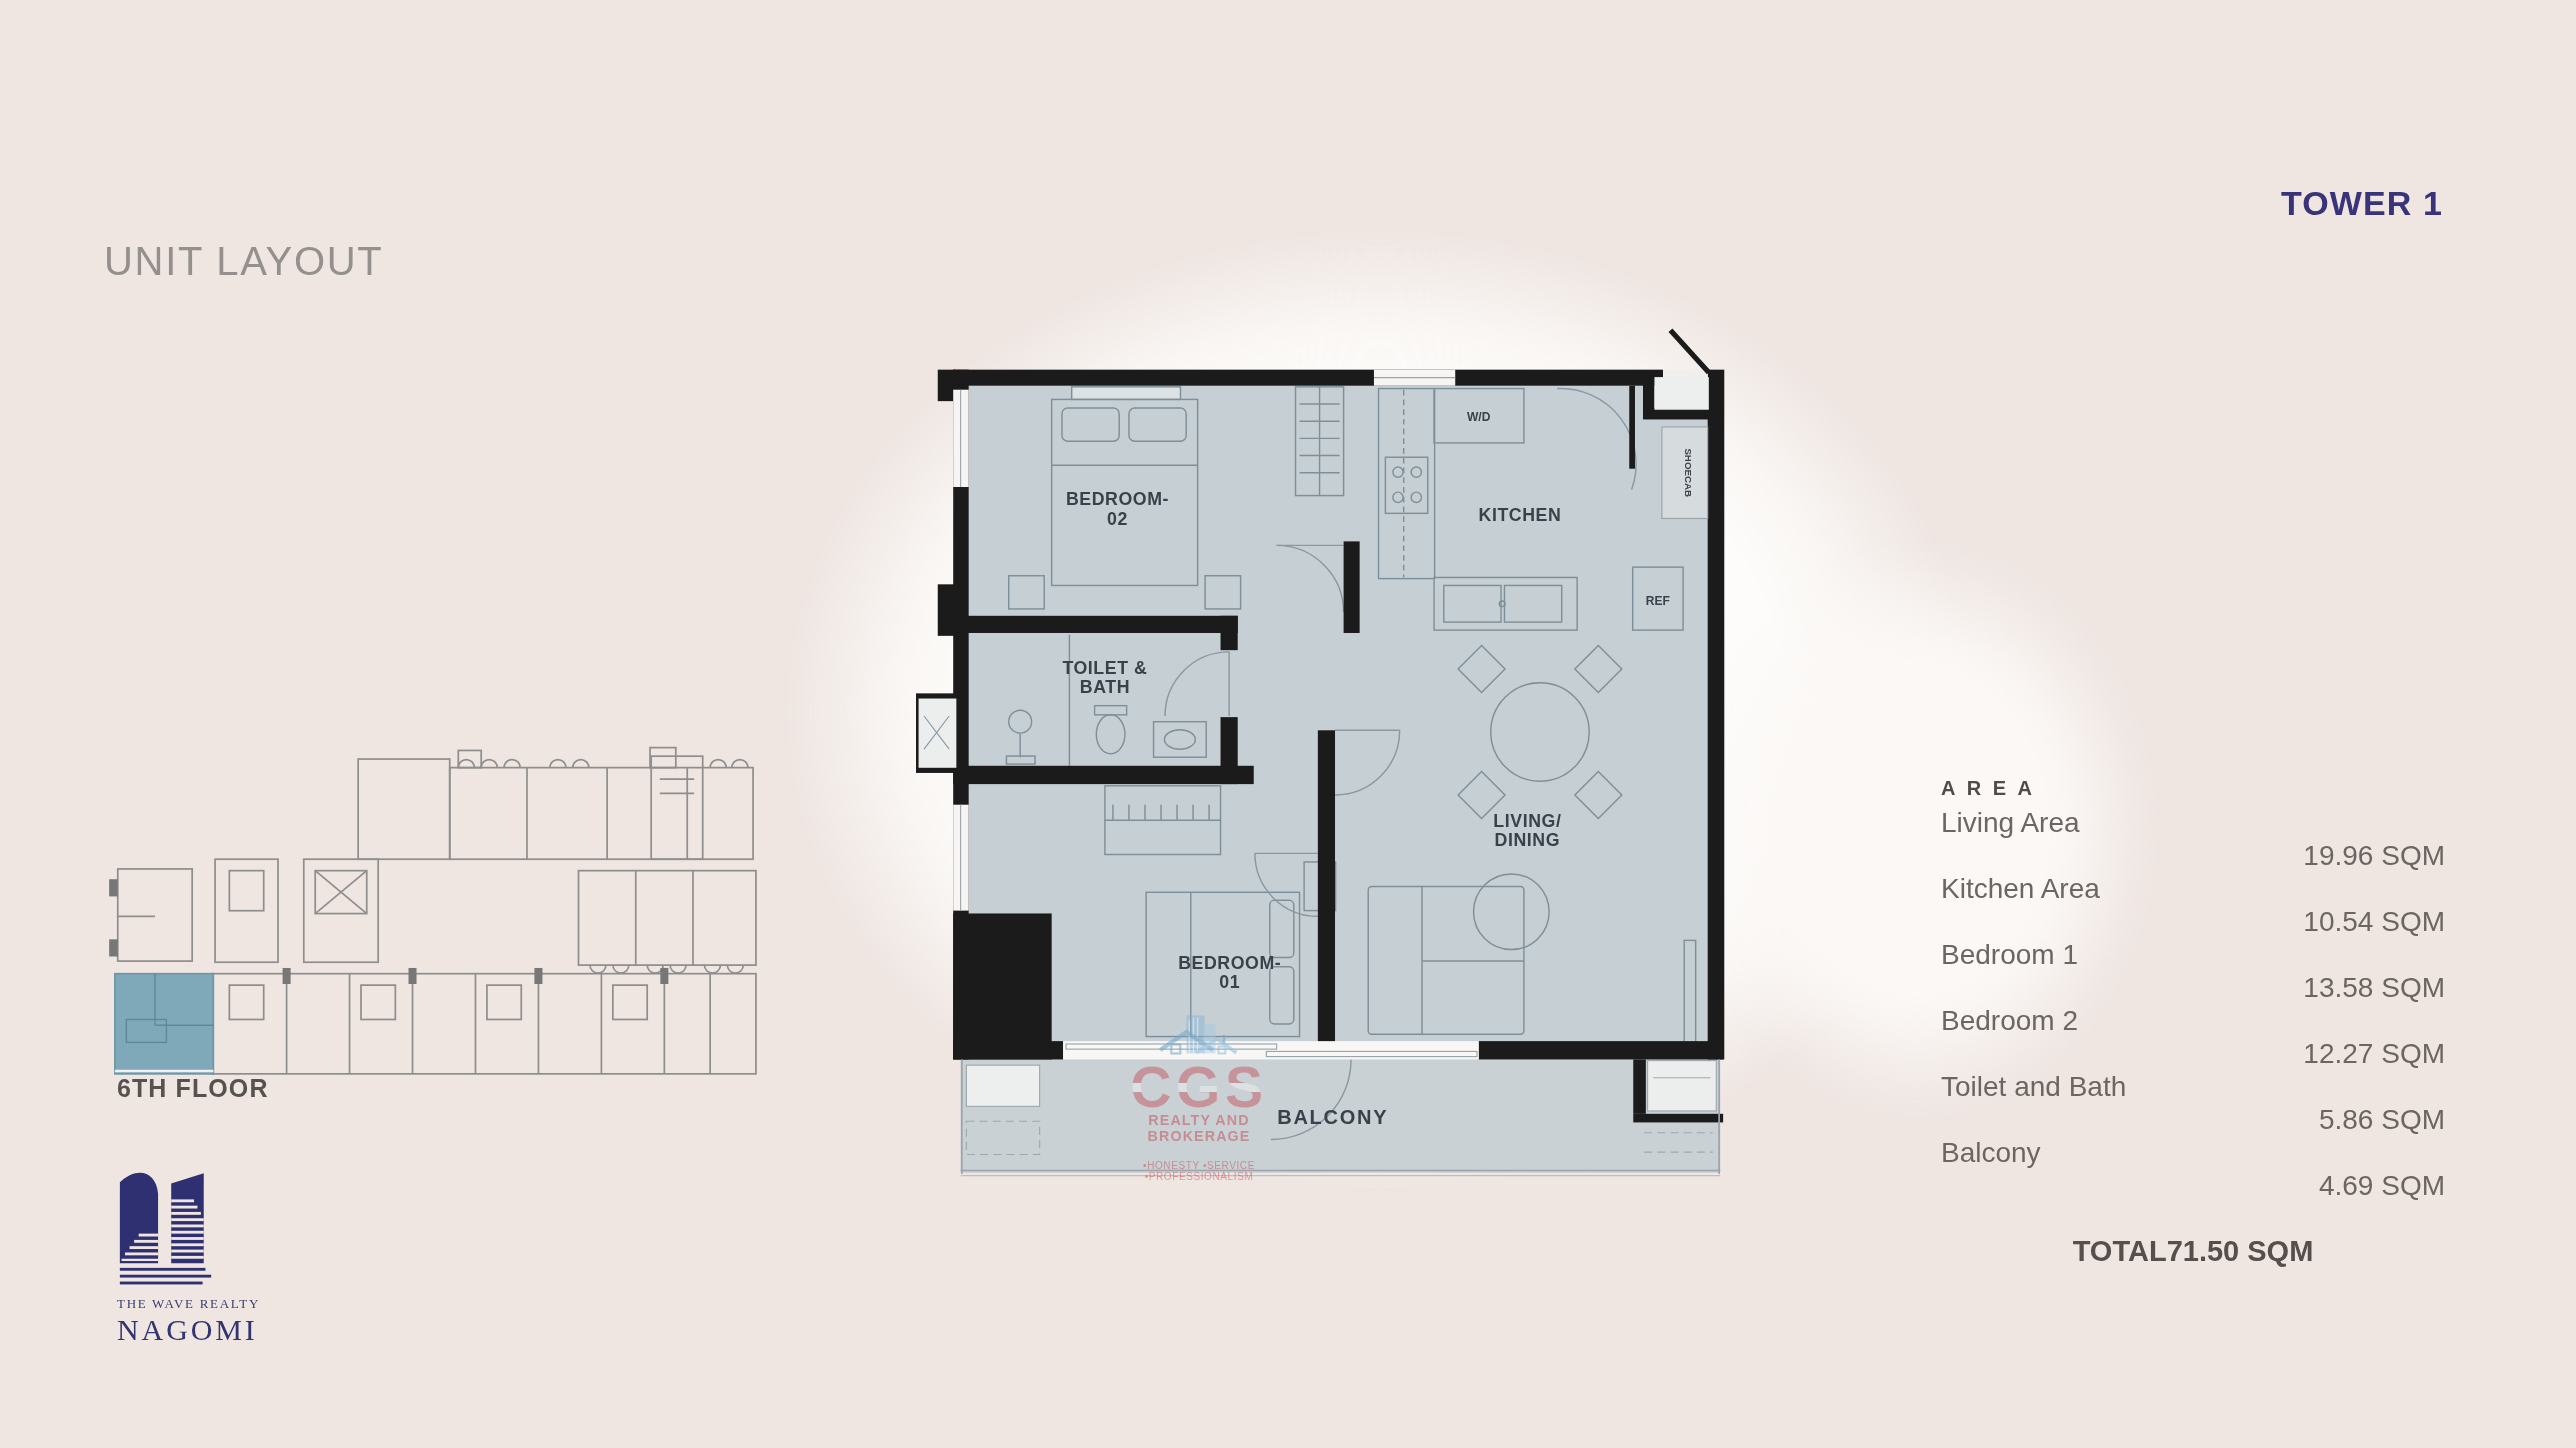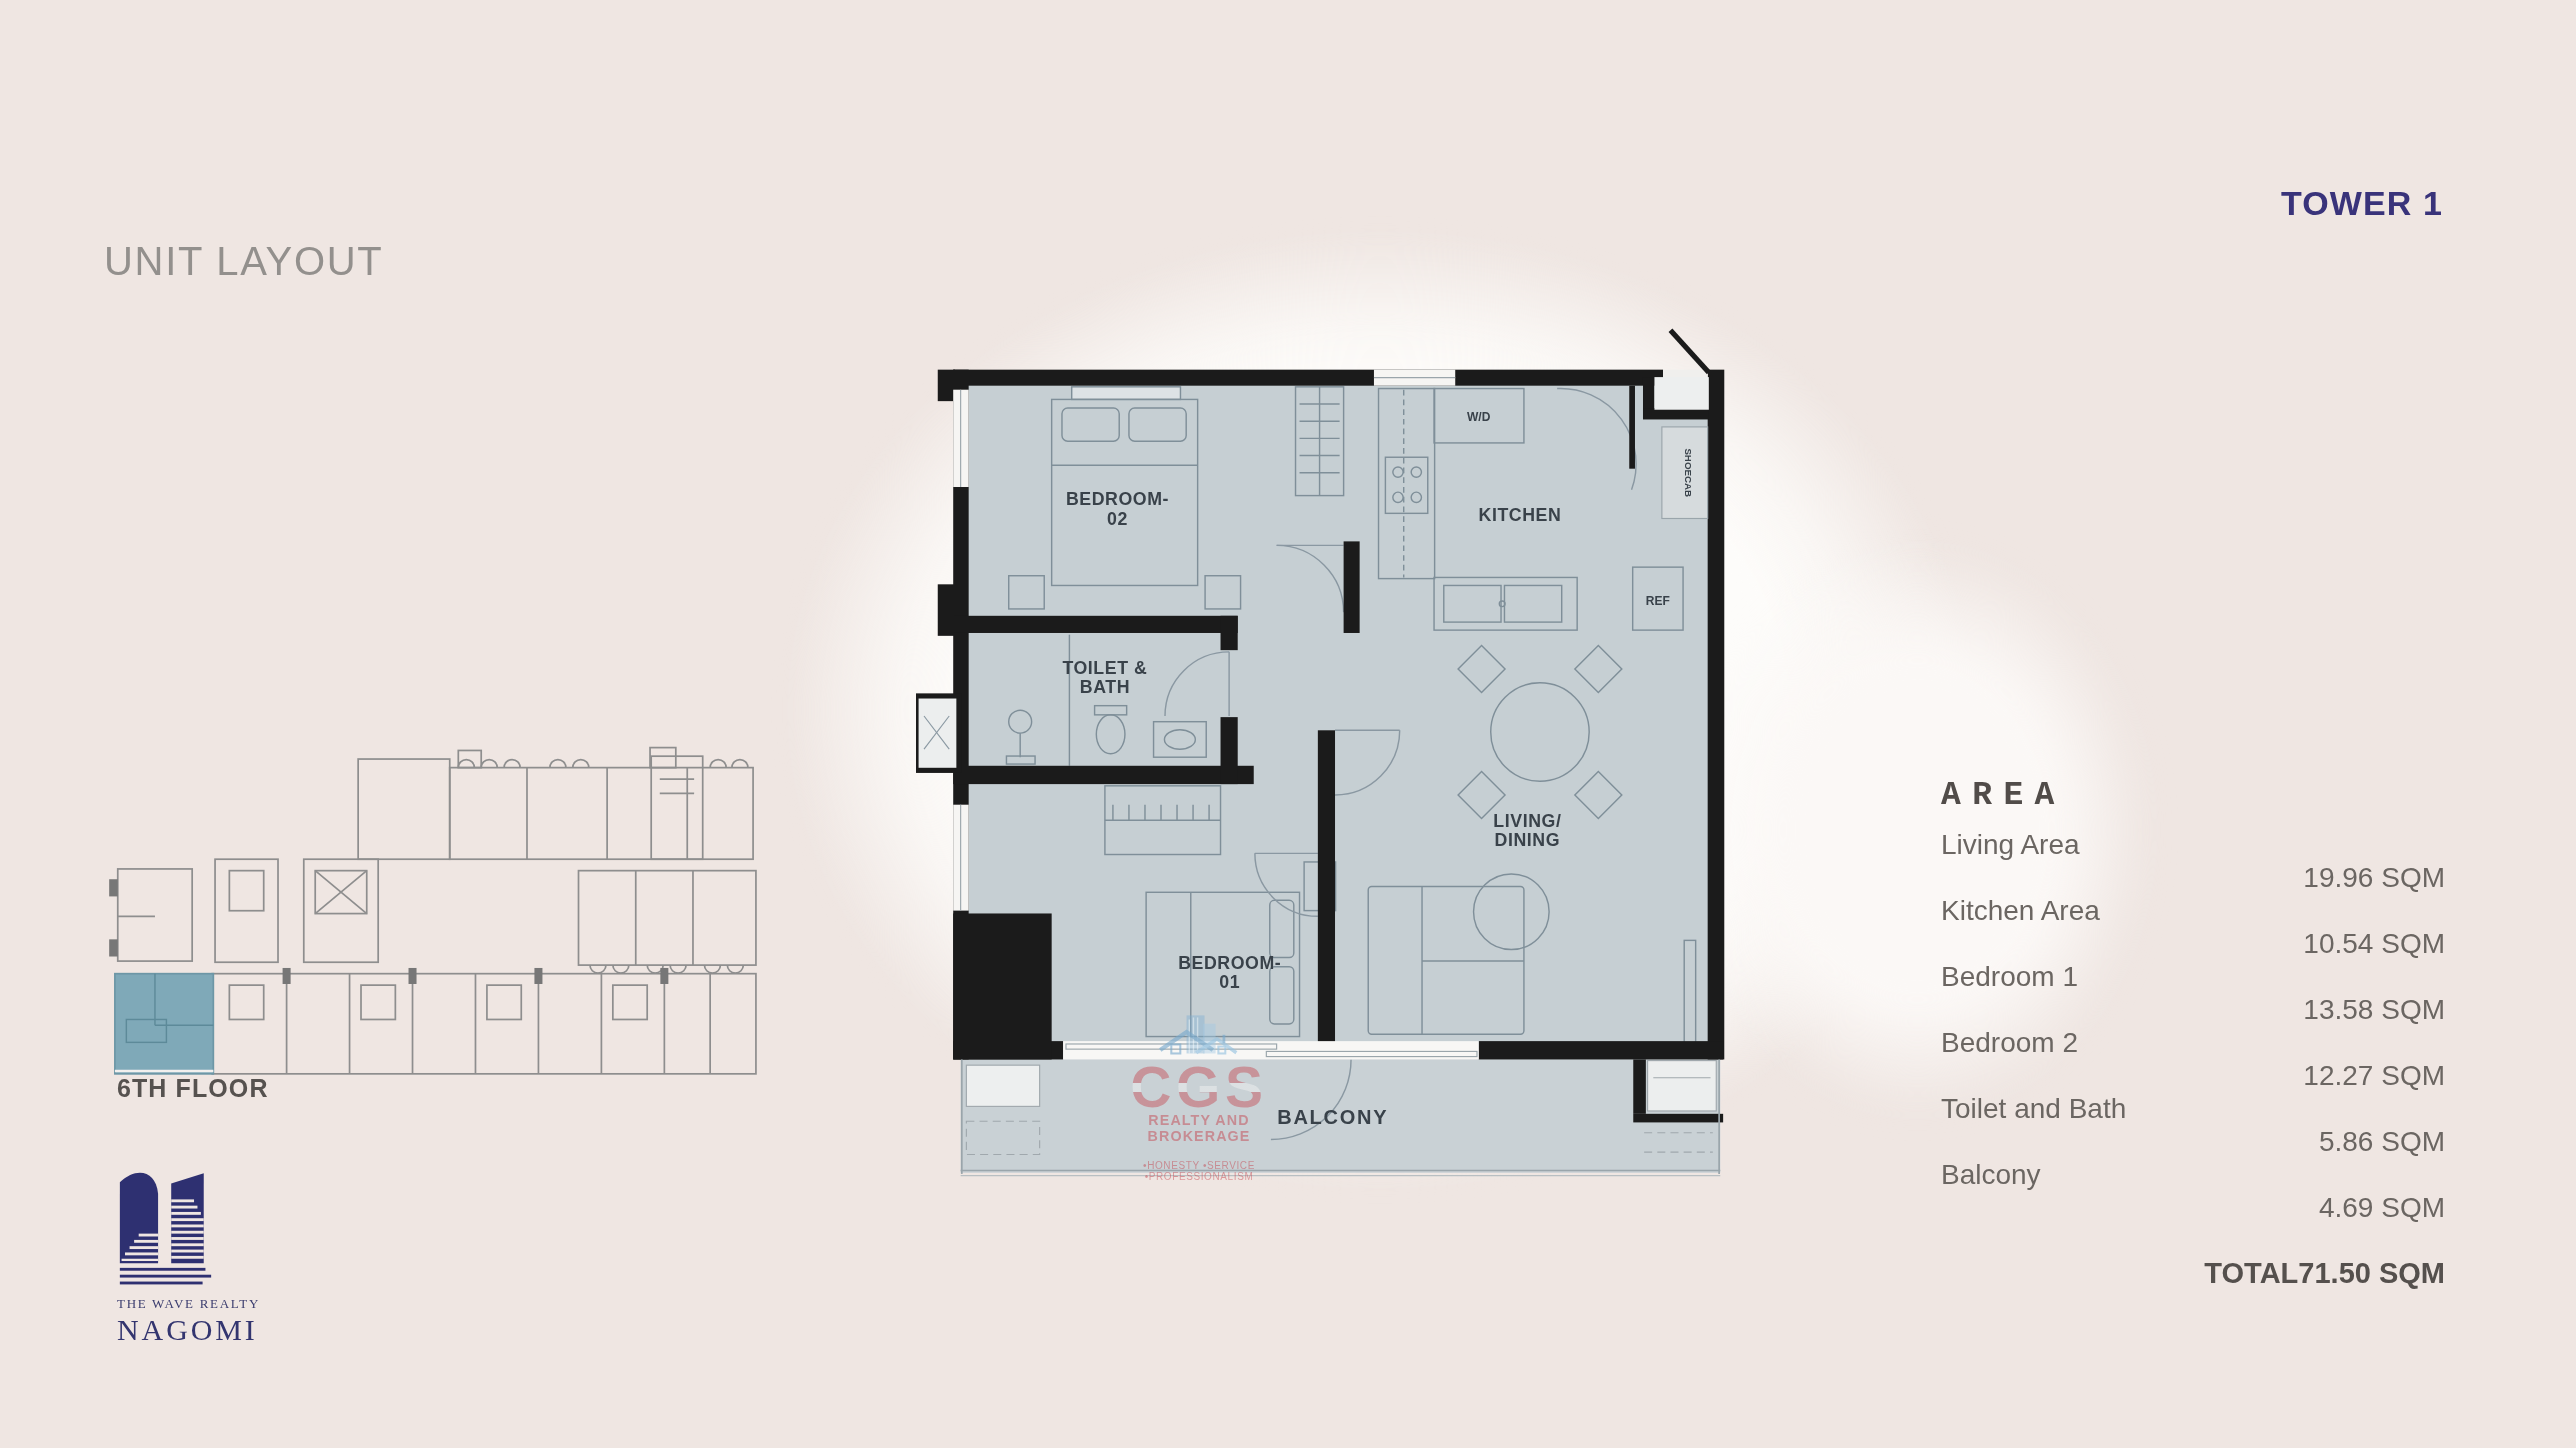--- a/index.html
+++ b/index.html
@@ -9,24 +9,24 @@
     background:radial-gradient(closest-side,#fdfcfa 62%,rgba(253,252,250,.75) 74%,rgba(253,252,250,0) 92%);
     filter:blur(10.3px);}
   .swoosh2{position:absolute;left:1660px;top:515px;width:515px;height:630px;border-radius:50%;
     background:radial-gradient(closest-side,#fbf8f6 55%,rgba(251,248,246,0) 90%);filter:blur(17px);}
 
   .title{position:absolute;left:102px;top:172px;font-size:47px;font-weight:700;color:#4a4440;letter-spacing:0.6px;}
   .subtitle{position:absolute;left:104px;top:239px;font-size:40px;font-weight:400;color:#93908d;letter-spacing:1.7px;}
   .tower{position:absolute;left:2281px;top:184px;font-size:34px;font-weight:700;color:#39337a;letter-spacing:1.1px;}
 
   .area-panel{position:absolute;left:1941px;top:777px;width:504px;color:#64605c;}
-  .area-heading{font-size:33px;font-weight:700;color:#514c49;letter-spacing:11.4px;margin-bottom:14px;font-family:Liberation Mono, monospace;}
+  .area-heading{font-size:20px;font-weight:700;color:#514c49;letter-spacing:11.4px;margin-bottom:6px;}
   .area-row{display:flex;justify-content:space-between;font-size:28px;line-height:33px;color:#6b6662;flex-direction:column;}
   .area-row .val{text-align:right;}
-  .area-total{display:flex;justify-content:flex-end;font-size:29px;font-weight:700;color:#55504d;margin-top:33px;}
+  .area-total{display:flex;justify-content:center;font-size:29px;font-weight:700;color:#55504d;margin-top:33px;}
 
   .floor-label{position:absolute;left:117px;top:1074px;font-size:25px;font-weight:700;color:#56524f;letter-spacing:1.1px;}
 
   .plan{position:absolute;left:916px;top:321px;width:893px;height:893px;}
   .keyplan{position:absolute;left:92px;top:716px;width:704px;height:378px;}
 
   .logo{position:absolute;left:117px;top:1165px;width:240px;text-align:left;}
   .logo-line1{font-family:"Liberation Serif",serif;font-size:13px;letter-spacing:1.7px;color:#3a3c6e;margin-top:5.7px;}
   .logo-line2{font-family:"Liberation Serif",serif;font-size:30px;letter-spacing:2.9px;color:#33356f;margin-top:1.1px;}
 

